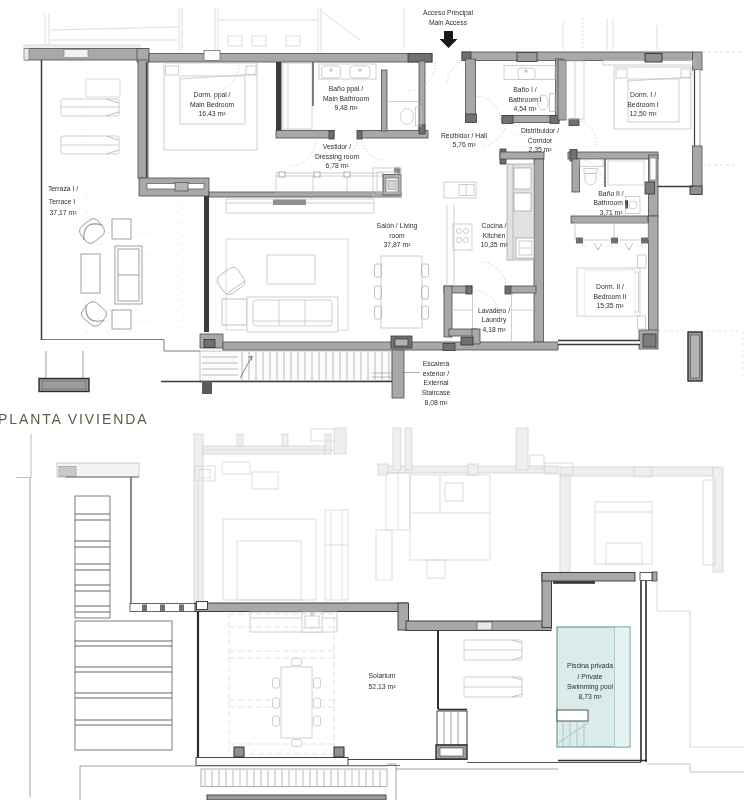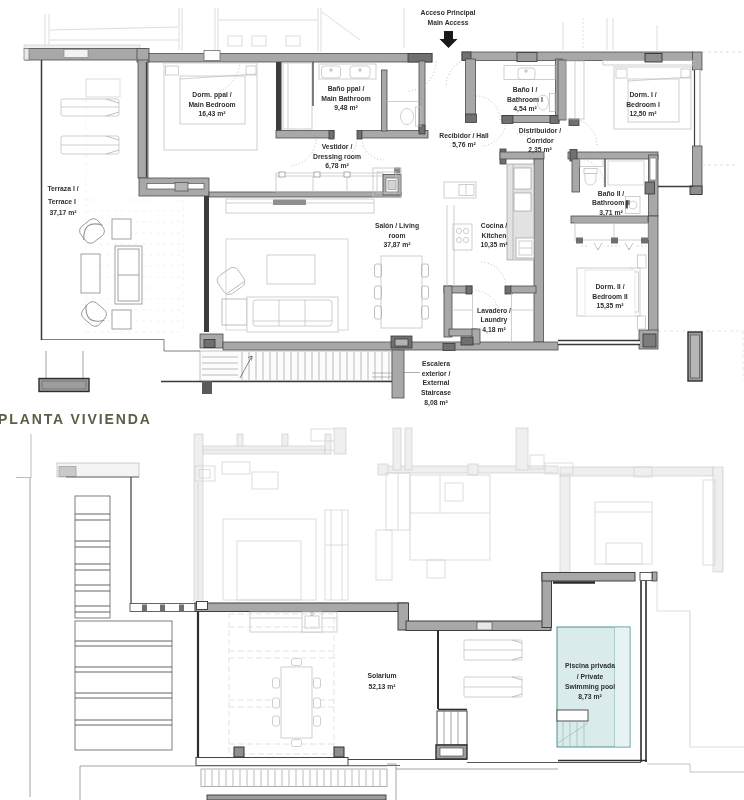--- a/index.html
+++ b/index.html
@@ -1,16 +1,16 @@
 <!DOCTYPE html>
 <html><head>
 <meta charset="utf-8">
 <style>
 html,body{margin:0;padding:0;background:#ffffff;}
-#plan{width:744px;height:800px;position:relative;font-family:"Liberation Sans",sans-serif;font-weight:bold;}
+#plan{width:744px;height:800px;position:relative;font-family:"Liberation Sans",sans-serif;}
 svg{display:block;}
 .w{fill:#a8a8a8;stroke:#4c4c4c;stroke-width:0.8;}
 .wd{fill:#707070;stroke:#3a3a3a;stroke-width:0.8;}
 .wb{fill:#3c3c3c;stroke:none;}
 .f{fill:#fff;stroke:#c3c3c3;stroke-width:0.8;}
 .fn{fill:none;stroke:#c3c3c3;stroke-width:0.8;}
 .f4{fill:none;stroke:#b0b0b0;stroke-width:0.8;}
 .tf{fill:#fff;stroke:#979797;stroke-width:0.9;}
 .g{stroke:#d4d4d4;fill:none;stroke-width:0.8;}
 .g2{stroke:#cccccc;fill:none;stroke-width:0.8;}

